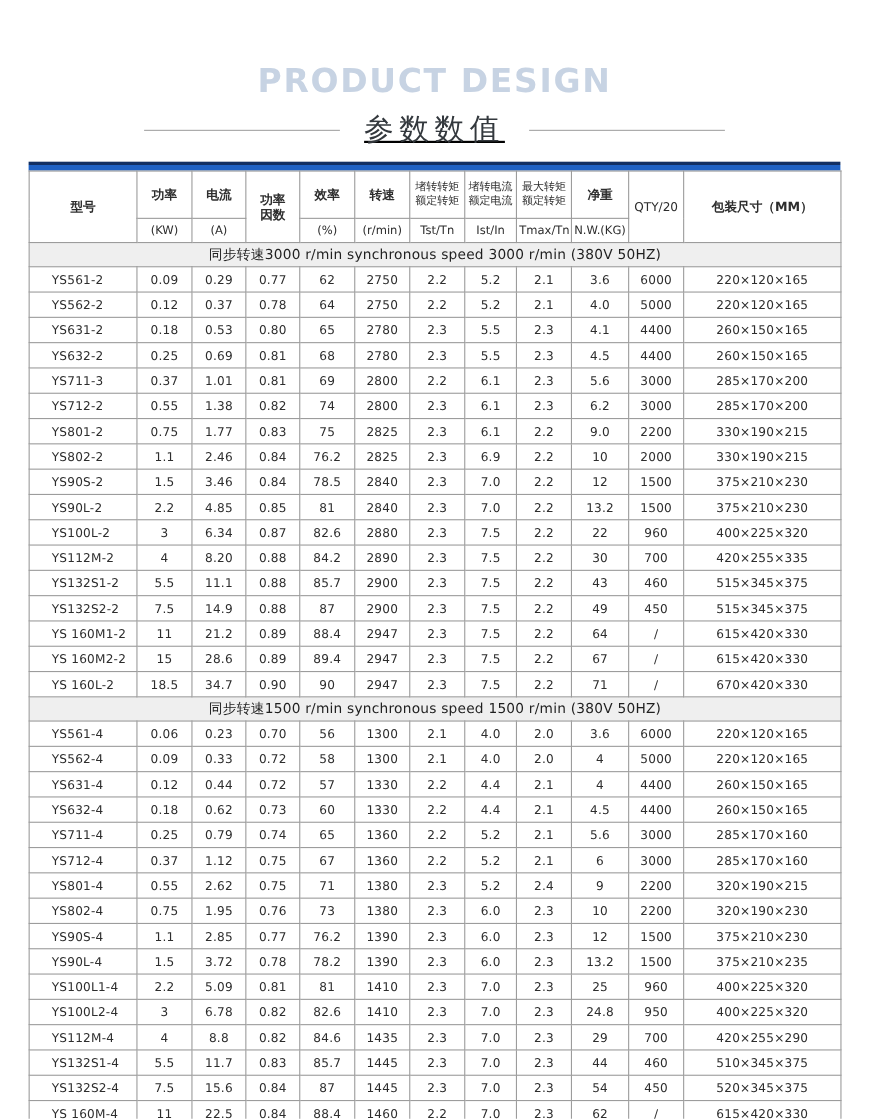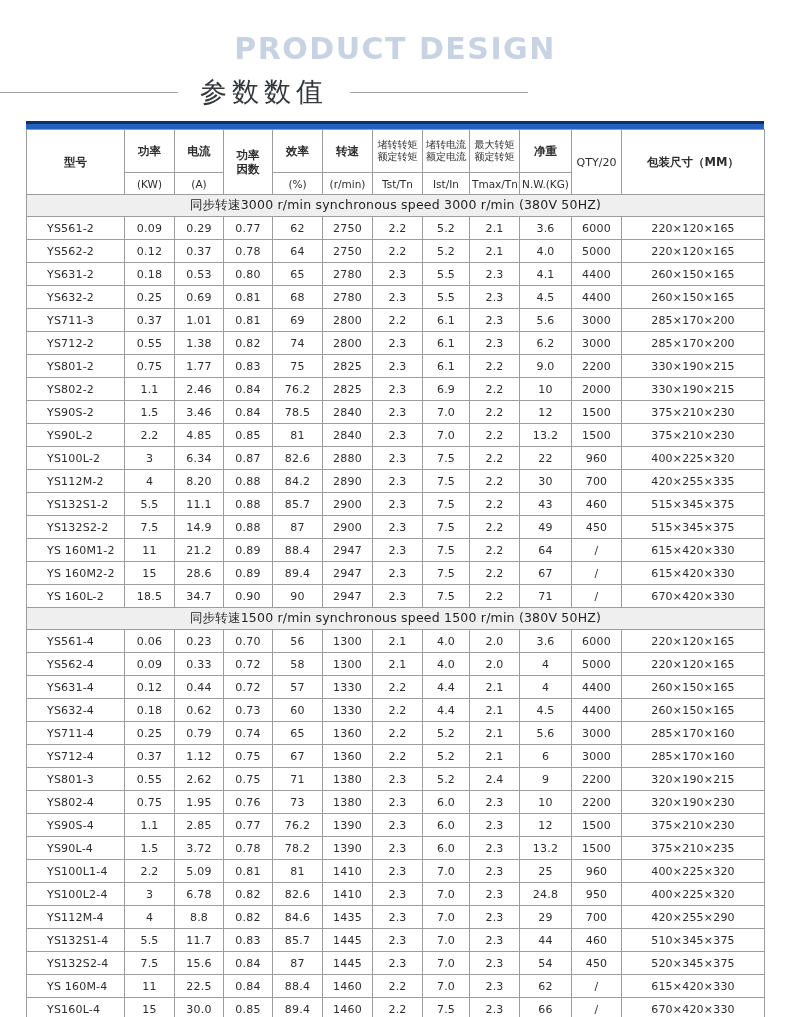--- a/index.html
+++ b/index.html
@@ -2,27 +2,27 @@
 <html><head>
 <meta charset="utf-8">
 <style>
   html,body{margin:0;padding:0;}
   body{
     width:790px;height:1017px;overflow:hidden;background:#ffffff;
     font-family:"DejaVu Sans","Liberation Sans",sans-serif;
     -webkit-font-smoothing:antialiased;
   }
   .page-title{
-    margin:0;padding-top:32px;text-align:center;
+    margin:0;padding-top:58px;text-align:center;
     font-size:30px;font-weight:bold;letter-spacing:1.5px;color:#c7d3e3;
     line-height:34px;
   }
   .subtitle-row{
-    display:flex;align-items:center;
-    margin-top:9px;gap:22px;
+    display:flex;align-items:center;justify-content:center;
+    margin-top:9px;gap:22px;text-decoration:underline;
   }
   .subtitle-line{width:178px;height:1px;background:#a3a3a3;}
   .page-subtitle{
     font-size:27px;color:#33383d;letter-spacing:5px;font-weight:500;
     line-height:34px;white-space:nowrap;
   }
   .table-wrap{width:738px;margin:12px auto 0 auto;}
   .top-bar{
     width:100%;height:8px;
     background:linear-gradient(180deg,#122f63 0%,#122f63 38%,#1f61c4 38%,#1f61c4 100%);
@@ -427,21 +427,21 @@
           <td>67</td>
           <td>1360</td>
           <td>2.2</td>
           <td>5.2</td>
           <td>2.1</td>
           <td>6</td>
           <td>3000</td>
           <td>285×170×160</td>
         </tr>
         <tr>
-          <td class="model">YS801-3</td>
+          <td class="model">YS801-4</td>
           <td>0.55</td>
           <td>2.62</td>
           <td>0.75</td>
           <td>71</td>
           <td>1380</td>
           <td>2.3</td>
           <td>5.2</td>
           <td>2.4</td>
           <td>9</td>
           <td>2200</td>

